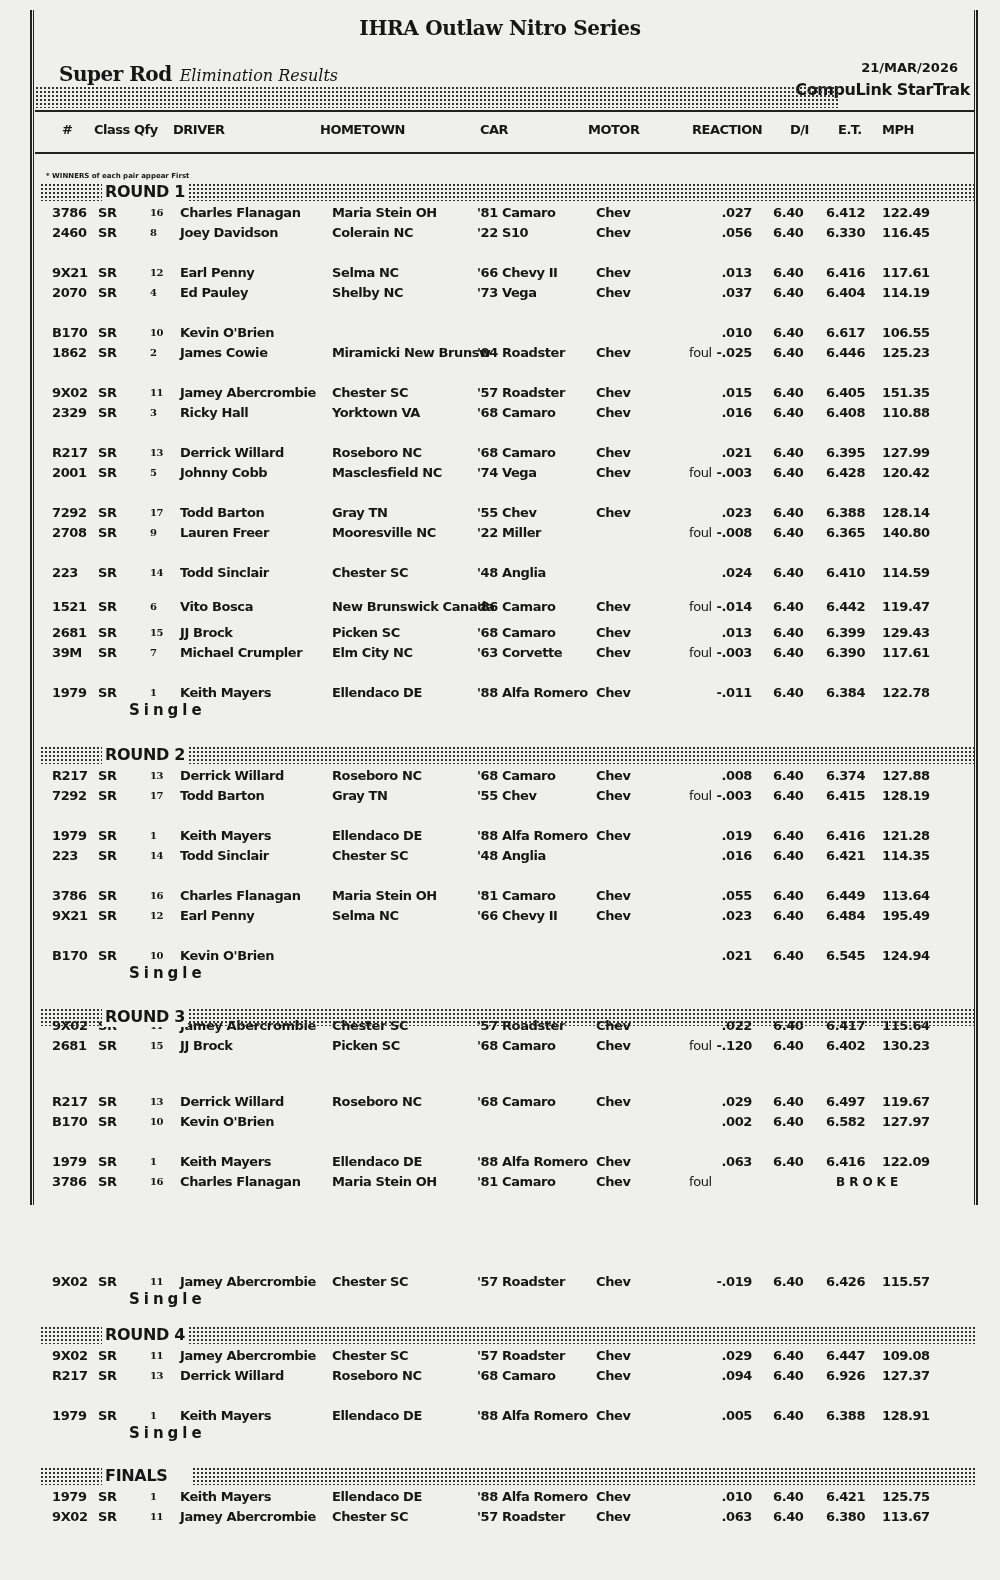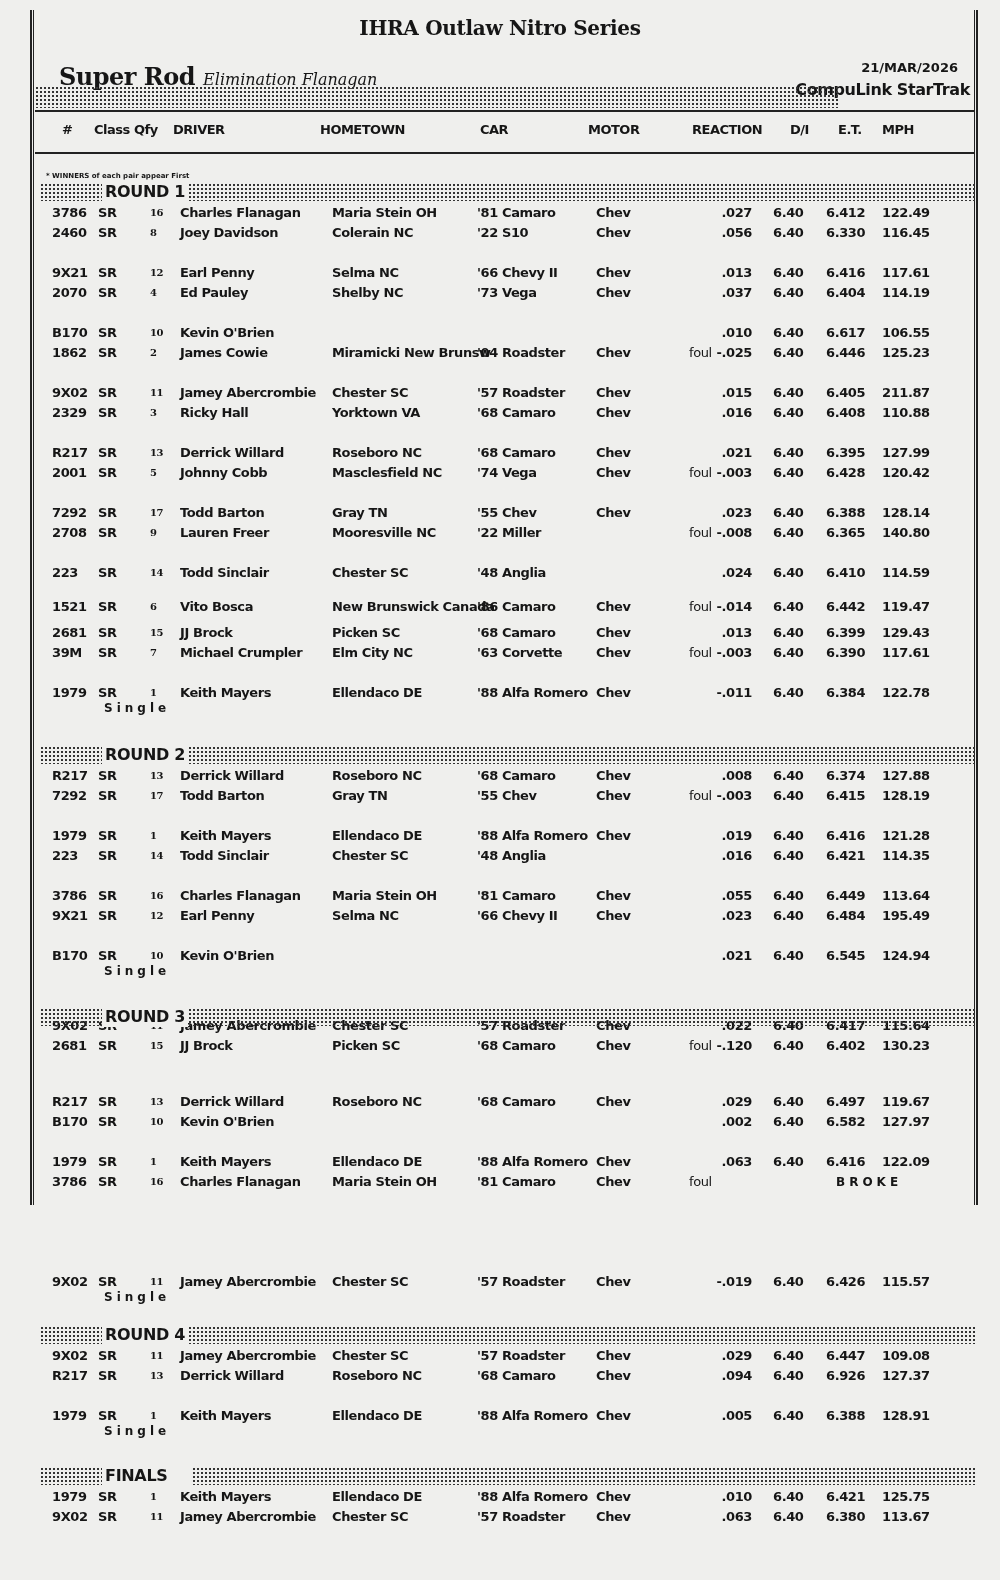--- a/index.html
+++ b/index.html
@@ -2,21 +2,21 @@
 <html><head>
 <meta charset="utf-8">
 <style>
   html,body{margin:0;padding:0;}
   body{width:1000px;height:1580px;background:#efefed;position:relative;overflow:hidden;
        font-family:"DejaVu Sans",sans-serif;color:#161616;}
   .frame-l{position:absolute;left:30px;top:10px;width:4px;height:1195px;border-left:2px solid #222;border-right:1px solid #222;box-sizing:border-box;}
   .frame-r{position:absolute;left:974px;top:10px;width:4px;height:1195px;border-left:1px solid #222;border-right:2px solid #222;box-sizing:border-box;}
   .title{position:absolute;left:0;width:1000px;top:16px;text-align:center;font-family:"DejaVu Serif",serif;font-weight:bold;font-size:20px;letter-spacing:-0.3px;}
   .subtitle{position:absolute;left:59px;top:62px;font-family:"DejaVu Serif",serif;}
-  .subtitle .b{font-weight:bold;font-size:24px;letter-spacing:-0.5px;}
+  .subtitle .b{font-weight:bold;font-size:20px;letter-spacing:-0.5px;}
   .subtitle .i{font-style:italic;font-size:16px;margin-left:8px;}
   .date{position:absolute;right:42px;top:60px;font-weight:bold;font-size:13px;}
   .brand{position:absolute;right:30px;top:80px;font-weight:bold;font-size:16px;letter-spacing:-0.4px;}
   .dots{background-image:radial-gradient(circle,#333 0.9px,transparent 1.2px);background-size:4px 4px;}
   .topband{position:absolute;left:35px;top:86px;width:805px;height:22px;}
   .hr{position:absolute;left:35px;width:940px;height:2px;background:#222;}
   .colhdr{position:absolute;top:122px;font-weight:bold;font-size:13px;letter-spacing:-0.5px;}
   .note{position:absolute;left:46px;top:172px;font-size:7px;font-weight:bold;}
   .sec{position:absolute;left:40px;width:935px;height:18px;}
   .sec .lbl{position:absolute;top:-1px;background:#efefed;padding:0 3px;font-weight:bold;font-size:16px;letter-spacing:-0.3px;line-height:20px;}
@@ -27,32 +27,32 @@
   .c-qfy{left:150px;width:20px;text-align:left;font-size:10px;font-family:"DejaVu Serif",serif;}
   .c-drv{left:180px;}
   .c-home{left:332px;}
   .c-car{left:477px;}
   .c-mot{left:596px;}
   .c-foul{left:689px;font-weight:normal;}
   .c-rt{left:712px;width:40px;text-align:right;}
   .c-di{left:773px;}
   .c-et{left:826px;}
   .c-mph{left:882px;}
-  .single{position:absolute;left:104px;font-weight:bold;font-size:12px;letter-spacing:4px;}
+  .single{position:absolute;left:129px;font-weight:bold;font-size:15px;letter-spacing:4px;}
   .broke{position:absolute;left:836px;font-weight:bold;font-size:12px;letter-spacing:4px;}
 </style>
 </head>
 <body>
 
 <div class="frame-l"></div>
 <div class="frame-r"></div>
 
 <div class="title">IHRA Outlaw Nitro Series</div>
 <div class="subtitle">
-  <span class="b">Super Rod</span><span class="i">Elimination Flanagan</span>
+  <span class="b">Super Rod</span><span class="i">Elimination Results</span>
 </div>
 <div class="date">21/MAR/2026</div>
 <div class="brand">CompuLink  StarTrak</div>
 <div class="topband dots"></div>
 
 <div class="hr" style="top:110px"></div>
 <div class="hr" style="top:152px"></div>
 
 <div>
   <span class="colhdr" style="left:62px">#</span>
@@ -161,21 +161,21 @@
         <span class="c-num">9X02</span>
         <span class="c-cls">SR</span>
         <span class="c-qfy">11</span>
         <span class="c-drv">Jamey Abercrombie</span>
         <span class="c-home">Chester SC</span>
         <span class="c-car">'57 Roadster</span>
         <span class="c-mot">Chev</span>
         <span class="c-rt">.015</span>
         <span class="c-di">6.40</span>
         <span class="c-et">6.405</span>
-        <span class="c-mph">211.87</span>
+        <span class="c-mph">151.35</span>
       </div>
       <div class="row" style="top: 403px;">
         <span class="c-num">2329</span>
         <span class="c-cls">SR</span>
         <span class="c-qfy">3</span>
         <span class="c-drv">Ricky Hall</span>
         <span class="c-home">Yorktown VA</span>
         <span class="c-car">'68 Camaro</span>
         <span class="c-mot">Chev</span>
         <span class="c-rt">.016</span>

